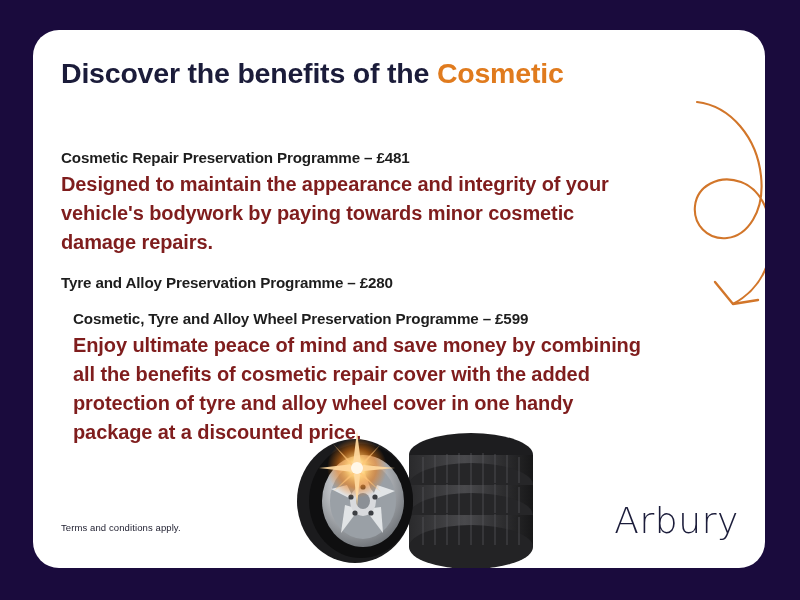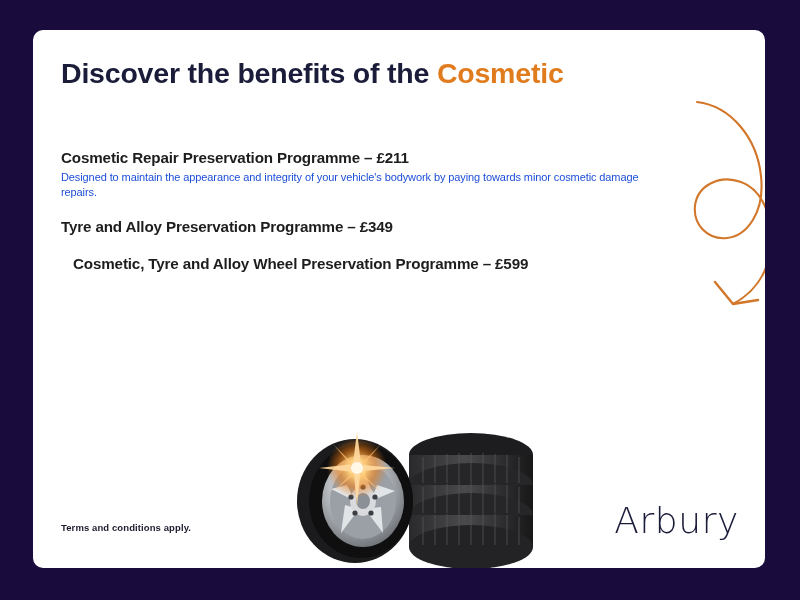--- a/index.html
+++ b/index.html
@@ -22,21 +22,21 @@
   }
 
   
   #card {
     position: absolute;
     left: 33px;
     top: 30px;
     width: 732px;
     height: 538px;
     background: #ffffff;
-    border-radius: 10px;
+    border-radius: 26px;
     overflow: hidden;
   }
 
   
   #headline {
     position: absolute;
     left: 28px;
     top: 25px;
     width: 600px;
     font-size: 28.5px;
@@ -58,23 +58,23 @@
   .section:last-child { margin-bottom: 0; margin-left: 12px; }
   .sec-title {
     font-size: 15.2px;
     font-weight: bold;
     color: #1d1d1d;
     letter-spacing: -0.15px;
     line-height: 1.35;
     margin-bottom: 1px;
   }
   .sec-body {
-    font-size: 11px;
-    font-weight: normal;
-    color: #1d4ed8;
+    font-size: 20px;
+    font-weight: bold;
+    color: #7f1d1d;
     line-height: 1.45;
     letter-spacing: -0.1px;
   }
 
   
   #arrow {
     position: absolute;
     left: 612px;
     top: 22px;
     width: 140px;
@@ -90,21 +90,21 @@
     width: 260px;
     height: 145px;
   }
 
   
   #terms {
     position: absolute;
     left: 28px;
     top: 492px;
     font-size: 9.5px;
-    font-weight: bold;
+    font-weight: normal;
     color: #1d1d2e;
     letter-spacing: 0.1px;
   }
   #logo {
     position: absolute;
     right: 26px;
     top: 470px;
     font-size: 36px;
     font-weight: 300;
     color: #1b1c3a;
@@ -125,28 +125,29 @@
 
     <svg id="arrow" viewBox="0 0 140 265">
       <path d="M 52 50 C 86 54 112 86 116 124 C 120 160 102 184 82 186
                C 62 188 48 172 50 154 C 52 134 74 122 96 130
                C 118 138 128 166 126 192 C 124 220 110 240 88 252" fill="none" stroke="#d2762a" stroke-width="2.1" stroke-linecap="round" stroke-linejoin="round"></path>
       <path d="M 70 230 L 88 252 L 113 248" fill="none" stroke="#d2762a" stroke-width="2.4" stroke-linecap="round" stroke-linejoin="round"></path>
     </svg>
 
     <div id="sections">
       <div class="section">
-        <div class="sec-title">Cosmetic Repair Preservation Programme – £211</div>
+        <div class="sec-title">Cosmetic Repair Preservation Programme – £481</div>
         <div class="sec-body">Designed to maintain the appearance and integrity of your vehicle's bodywork by paying towards minor cosmetic damage repairs.</div>
       </div>
       <div class="section">
-        <div class="sec-title">Tyre and Alloy Preservation Programme – £349</div>
+        <div class="sec-title">Tyre and Alloy Preservation Programme – £280</div>
       </div>
       <div class="section">
         <div class="sec-title">Cosmetic, Tyre and Alloy Wheel Preservation Programme – £599</div>
+        <div class="sec-body">Enjoy ultimate peace of mind and save money by combining all the benefits of cosmetic repair cover with the added protection of tyre and alloy wheel cover in one handy package at a discounted price.</div>
       </div>
     </div>
 
     <svg id="tyres" viewBox="0 0 260 145">
       <defs>
         <radialGradient id="rimGrad" cx="42%" cy="34%" r="70%">
           <stop offset="0%" stop-color="#f2f2f2"></stop>
           <stop offset="48%" stop-color="#b9bcc0"></stop>
           <stop offset="100%" stop-color="#6c7075"></stop>
         </radialGradient>

